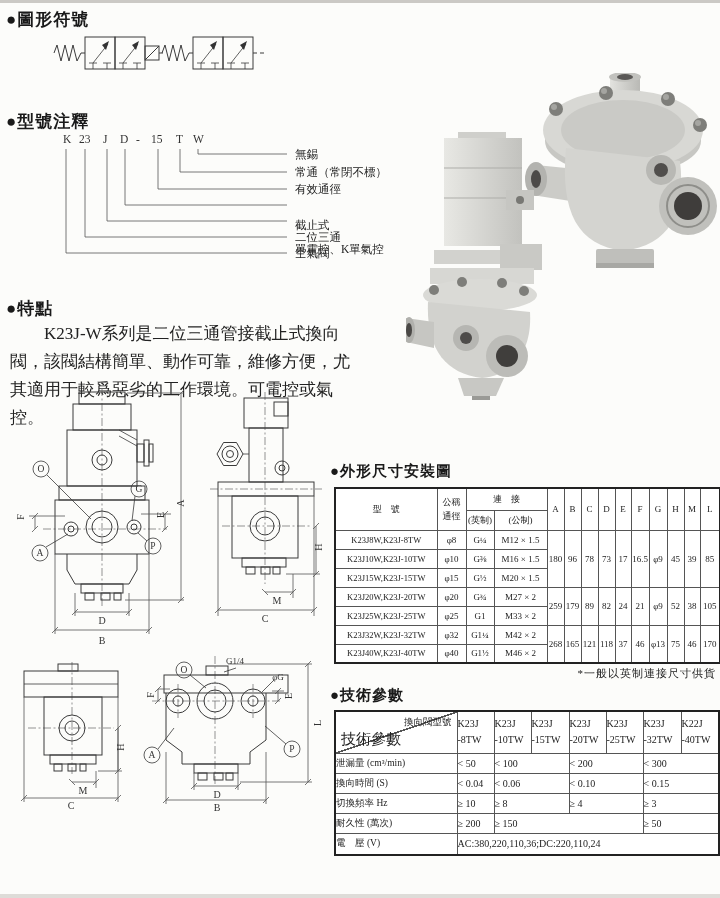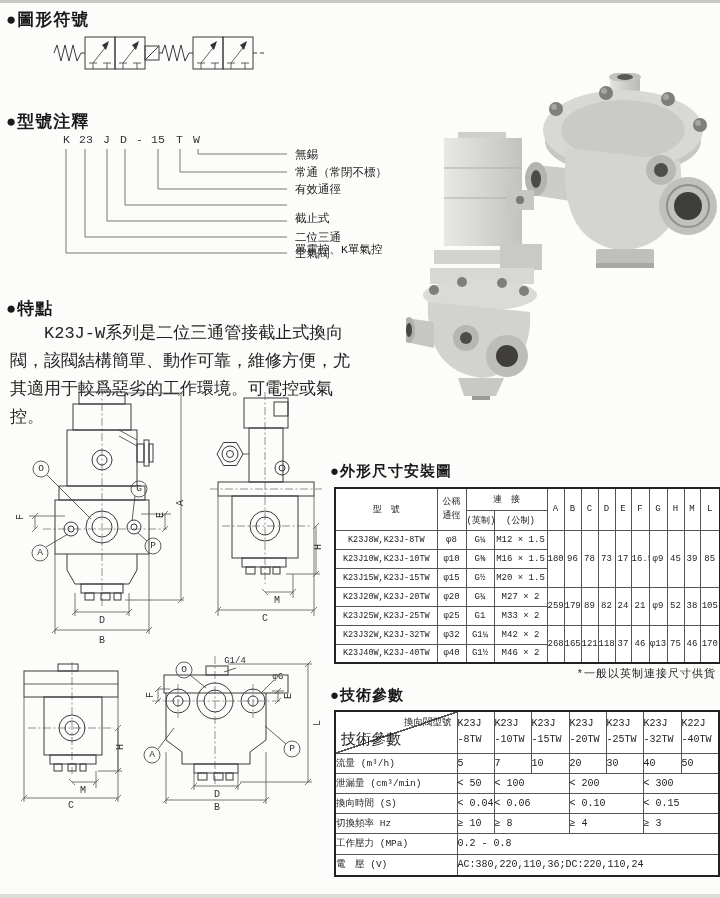--- a/index.html
+++ b/index.html
@@ -1,17 +1,17 @@
 <!DOCTYPE html>
 <html><head>
 <meta charset="utf-8">
 <style>
   html,body{margin:0;padding:0;background:#e9e8e4;}
   .page{position:relative;width:720px;height:898px;background:#fcfcfa;overflow:hidden;
-        font-family:Liberation Mono, monospace;color:#1a1a1a;margin:0 auto;}
+        font-family:Liberation Serif, serif;color:#1a1a1a;margin:0 auto;}
   .abs{position:absolute;}
   .h1{font-size:17px;font-weight:bold;letter-spacing:1px;white-space:nowrap;}
   .h2{font-size:15px;font-weight:bold;letter-spacing:1px;white-space:nowrap;}
   .mletter{position:absolute;top:0;font-size:11.5px;color:#333;white-space:nowrap;}
   .mlabel{position:absolute;left:240px;font-size:11.5px;color:#222;white-space:nowrap;}
   .feat{font-size:17px;line-height:1.65;text-indent:2em;color:#222;}
   table{border-collapse:collapse;table-layout:fixed;}
   .dims{width:385px;border:2px solid #222;font-size:9px;background:#fff;}
   .dims th,.dims td{border:1px solid #555;text-align:center;padding:0;overflow:hidden;
         white-space:nowrap;font-weight:normal;color:#222;vertical-align:middle;}
@@ -86,21 +86,21 @@
     <span class="mletter" style="left:48px;">J</span>
     <span class="mletter" style="left:65px;">D</span>
     <span class="mletter" style="left:81px;">-</span>
     <span class="mletter" style="left:96px;">15</span>
     <span class="mletter" style="left:121px;">T</span>
     <span class="mletter" style="left:138px;">W</span>
     <span class="mlabel" style="top:14px;">無錫</span>
     <span class="mlabel" style="top:32px;">常通（常閉不標）</span>
     <span class="mlabel" style="top:49px;">有效通徑</span>
     <span class="mlabel" style="top:65px;margin-top:44px;">單電控、K單氣控</span>
-    <span class="mlabel" style="top:78px;">截止式</span>
+    <span class="mlabel" style="top:85px;">截止式</span>
     <span class="mlabel" style="top:97px;">二位三通</span>
     <span class="mlabel" style="top:113px;">空氣閥</span>
   </div>
 
   <svg class="abs" style="left:518px;top:73px;" width="200" height="205" viewBox="0 0 200 205">
     <defs>
       <linearGradient id="pg1" x1="0" y1="0" x2="1" y2="0">
         <stop offset="0" stop-color="#e3e3df"></stop>
           <stop offset="1" stop-color="#b9b9b5"></stop>
       </linearGradient>
@@ -470,53 +470,45 @@
       <th>
             <span class="blk">K23J</span>
             <span class="blk">-32TW</span>
           </th>
       <th>
             <span class="blk">K22J</span>
             <span class="blk">-40TW</span>
           </th>
     </tr>
     <tr style="height:20px">
-      <td class="lbl">流量 (m³/h)</td>
-      <td>5</td>
-      <td>7</td>
-      <td>10</td>
-      <td>20</td>
-      <td>30</td>
-      <td>40</td>
-      <td>50</td>
-    </tr>
-    <tr style="height:20px">
       <td class="lbl">泄漏量 (cm³/min)</td>
       <td>&lt; 50</td>
       <td colspan="2">&lt; 100</td>
       <td colspan="2">&lt; 200</td>
       <td colspan="2">&lt; 300</td>
     </tr>
     <tr style="height:20px">
       <td class="lbl">換向時間 (S)</td>
       <td>&lt; 0.04</td>
       <td colspan="2">&lt; 0.06</td>
       <td colspan="2">&lt; 0.10</td>
       <td colspan="2">&lt; 0.15</td>
     </tr>
     <tr style="height:20px">
       <td class="lbl">切換頻率 Hz</td>
       <td>≥ 10</td>
       <td colspan="2">≥ 8</td>
       <td colspan="2">≥ 4</td>
       <td colspan="2">≥ 3</td>
     </tr>
-    <tr style="height:21px">
-      <td class="lbl">工作壓力 (MPa)</td>
-      <td colspan="7">0.2 - 0.8</td>
+    <tr style="height:20px">
+      <td class="lbl">耐久性 (萬次)</td>
+      <td>≥ 200</td>
+      <td colspan="4">≥ 150</td>
+      <td colspan="2">≥ 50</td>
     </tr>
     <tr style="height:22px">
       <td class="lbl">電　壓 (V)</td>
       <td colspan="7">AC:380,220,110,36;DC:220,110,24</td>
     </tr>
   </tbody>
     </table>
 
   <div class="abs edge-bottom" style="left:0;top:894px;width:720px;height:4px;"></div>
 </div>

